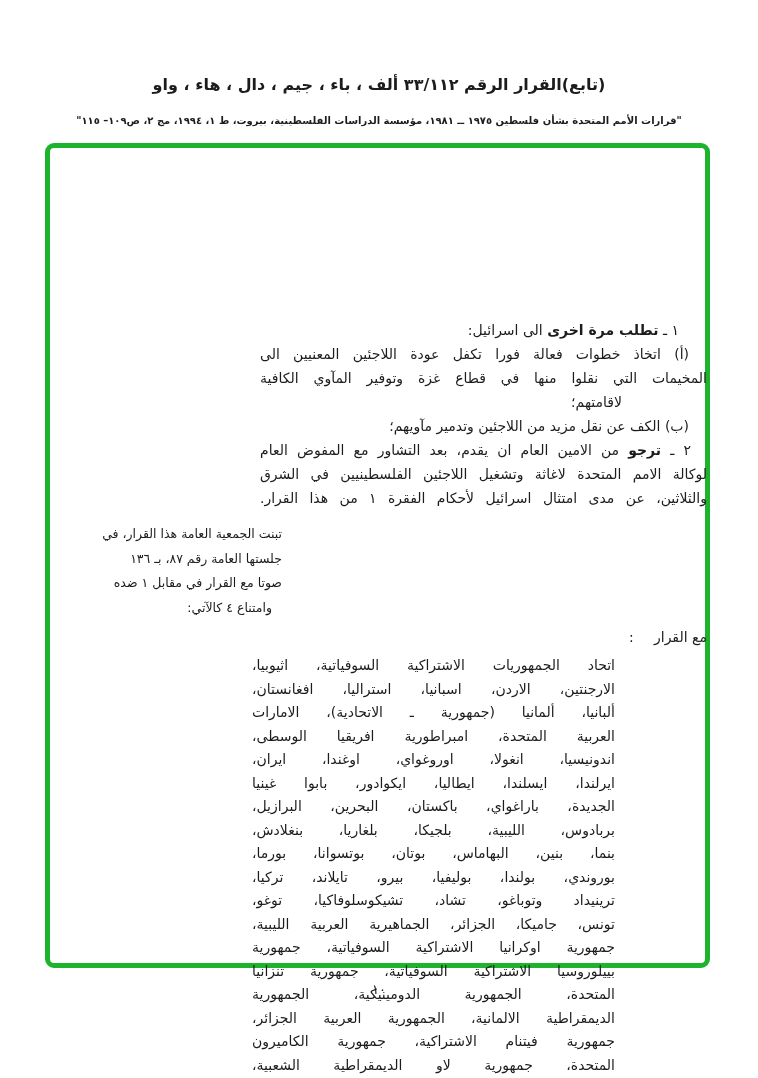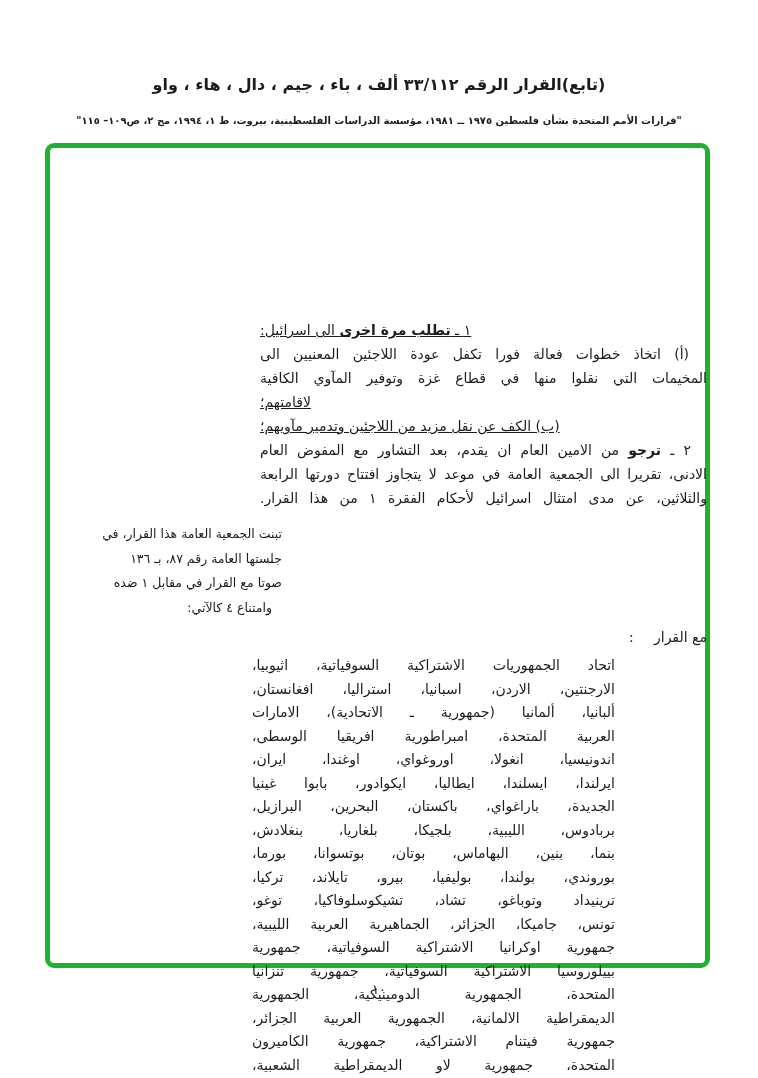--- a/index.html
+++ b/index.html
@@ -20,21 +20,21 @@
     position:absolute;left:45px;top:143px;width:655px;height:815px;
     border:5px solid #1db32d;border-radius:9px;background:#ffffff;
   }
   
   .body-col{
     position:absolute;left:210px;top:170px;width:447px;
     font-size:14px;line-height:24px;
   }
   .ln{height:24px;overflow:visible;white-space:nowrap;}
   .just{white-space:normal;text-align:justify;text-align-last:justify;}
-  .right{text-align:left;text-decoration:underline;}
+  .right{text-align:right;}
   .ind28{padding-right:28px;box-sizing:border-box;}
   .ind18{padding-right:18px;box-sizing:border-box;}
   .ind16{padding-right:16px;box-sizing:border-box;}
   .ind85{padding-right:85px;box-sizing:border-box;}
   b{font-weight:bold;}
   
   .note-col{
     position:absolute;right:423px;top:374px;width:200px;
     font-size:12.5px;line-height:24.5px;text-align:right;
   }
@@ -64,21 +64,21 @@
 
 <div class="frame" style="border-color: rgb(29, 179, 45);">
 
   <div class="body-col">
     <div class="ln right ind28"><span>١ ـ </span><b>تطلب مرة اخرى</b><span> الى اسرائيل:</span></div>
     <div class="ln just ind18">(أ) اتخاذ خطوات فعالة فورا تكفل عودة اللاجئين المعنيين الى</div>
     <div class="ln just">المخيمات التي نقلوا منها في قطاع غزة وتوفير المآوي الكافية</div>
     <div class="ln right ind85">لاقامتهم؛</div>
     <div class="ln right ind18">(ب) الكف عن نقل مزيد من اللاجئين وتدمير مآويهم؛</div>
     <div class="ln just ind16"><span>٢ ـ </span><b>ترجو</b><span> من الامين العام ان يقدم، بعد التشاور مع المفوض العام</span></div>
-    <div class="ln just">الادنى، تقريرا الى الجمعية العامة في موعد لا يتجاوز افتتاح دورتها الرابعة</div>
+    <div class="ln just">لوكالة الامم المتحدة لاغاثة وتشغيل اللاجئين الفلسطينيين في الشرق</div>
     <div class="ln just">والثلاثين، عن مدى امتثال اسرائيل لأحكام الفقرة ١ من هذا القرار.</div>
   </div>
 
   <div class="note-col">
     <div class="ln">تبنت الجمعية العامة هذا القرار، في</div>
     <div class="ln">جلستها العامة رقم ٨٧، بـ ١٣٦</div>
     <div class="ln">صوتا مع القرار في مقابل ١ ضده</div>
     <div class="ln note-ind">وامتناع ٤ كالآتي:</div>
   </div>
 

